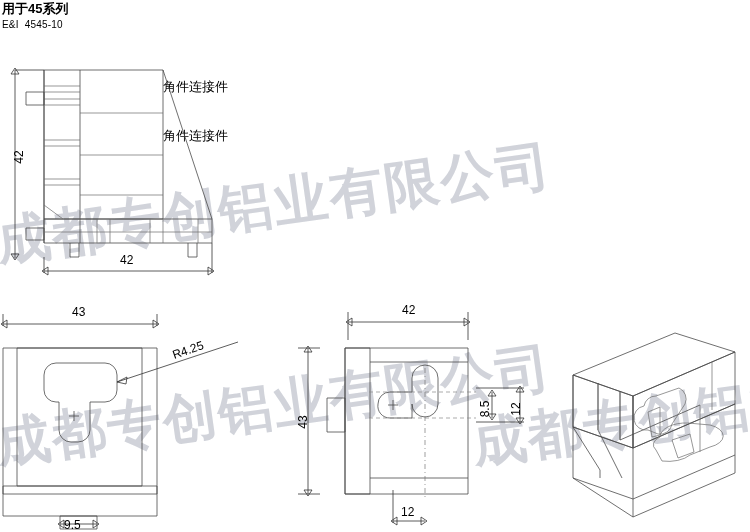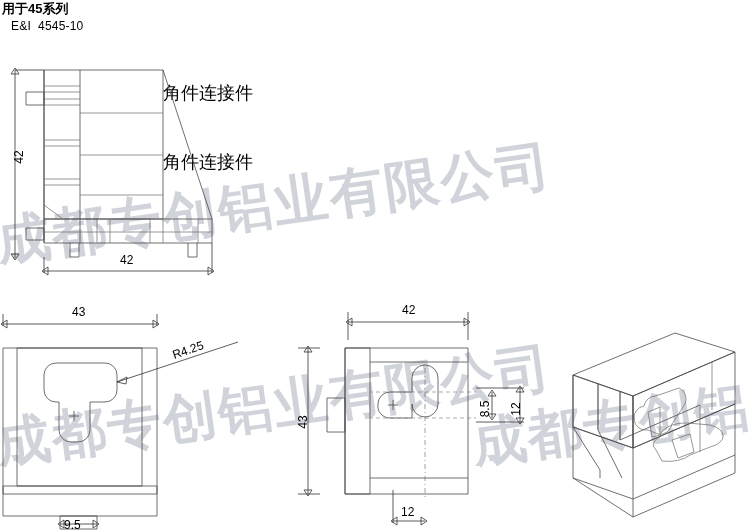--- a/index.html
+++ b/index.html
@@ -1,22 +1,22 @@
 <!DOCTYPE html>
 <html><head>
 <meta charset="utf-8">
 <style>
   html,body{margin:0;padding:0;background:#ffffff;}
   body{width:750px;height:532px;position:relative;overflow:hidden;
        font-family:"Liberation Sans","DejaVu Sans",sans-serif;color:#000;}
   .root{position:absolute;inset:0;border-radius:29px;}
   .txt{position:absolute;white-space:pre;line-height:1.25;}
   #title-block{left:2px;top:1px;font-size:13px;font-weight:bold;}
-  #title-sub{left:11px;top:19px;font-size:12px;font-weight:normal;letter-spacing:.2px;}
-  #note-block{left:163px;top:37px;font-size:18px;}
+  #title-sub{left:2px;top:19px;font-size:10px;font-weight:normal;letter-spacing:.2px;}
+  #note-block{left:163px;top:46px;font-size:13px;}
   #note-block div{margin-bottom:1px;}
   .dim{position:absolute;font-size:12px;white-space:nowrap;}
   .vert{transform-origin:50% 50%;transform:rotate(-90deg);}
   .wm{position:absolute;white-space:nowrap;font-weight:bold;
       color:#c9ccd4;opacity:.85;font-size:54px;letter-spacing:2px;
       font-family:"DejaVu Sans",sans-serif;pointer-events:none;}
   svg{position:absolute;left:0;top:0;overflow:visible;}
   .ln{stroke:#4a4a4a;stroke-width:.8;fill:none;}
   .ln2{stroke:#6b6b6b;stroke-width:.7;fill:none;}
   .dimln{stroke:#333;stroke-width:.8;fill:none;}

